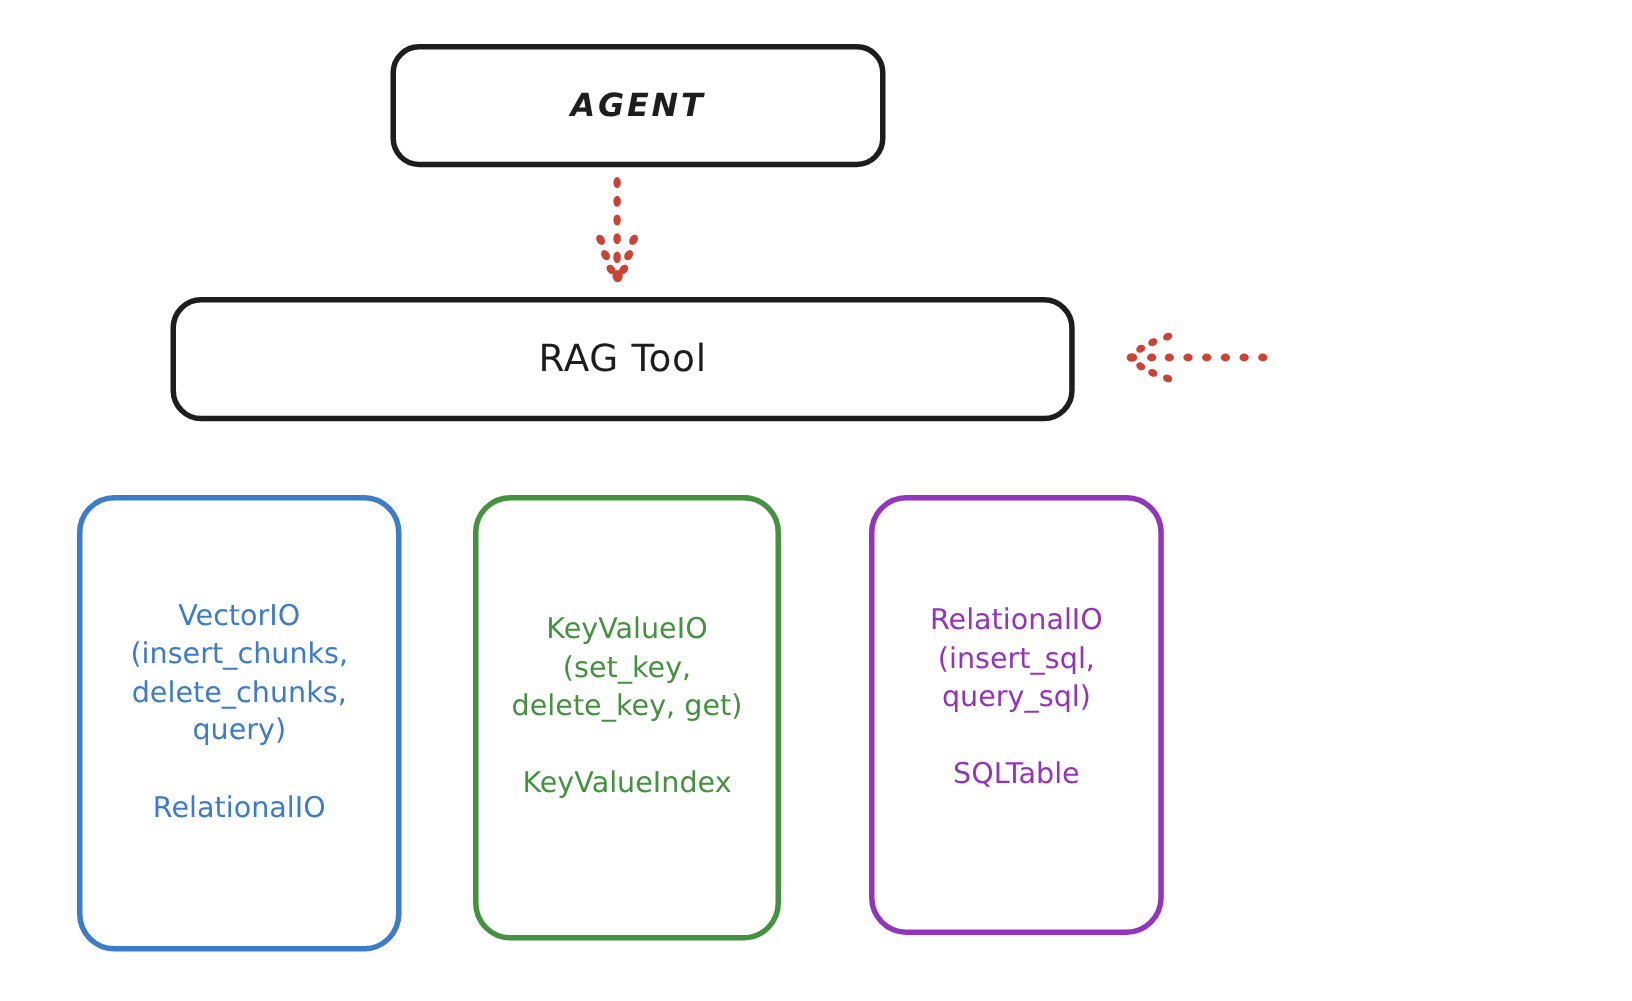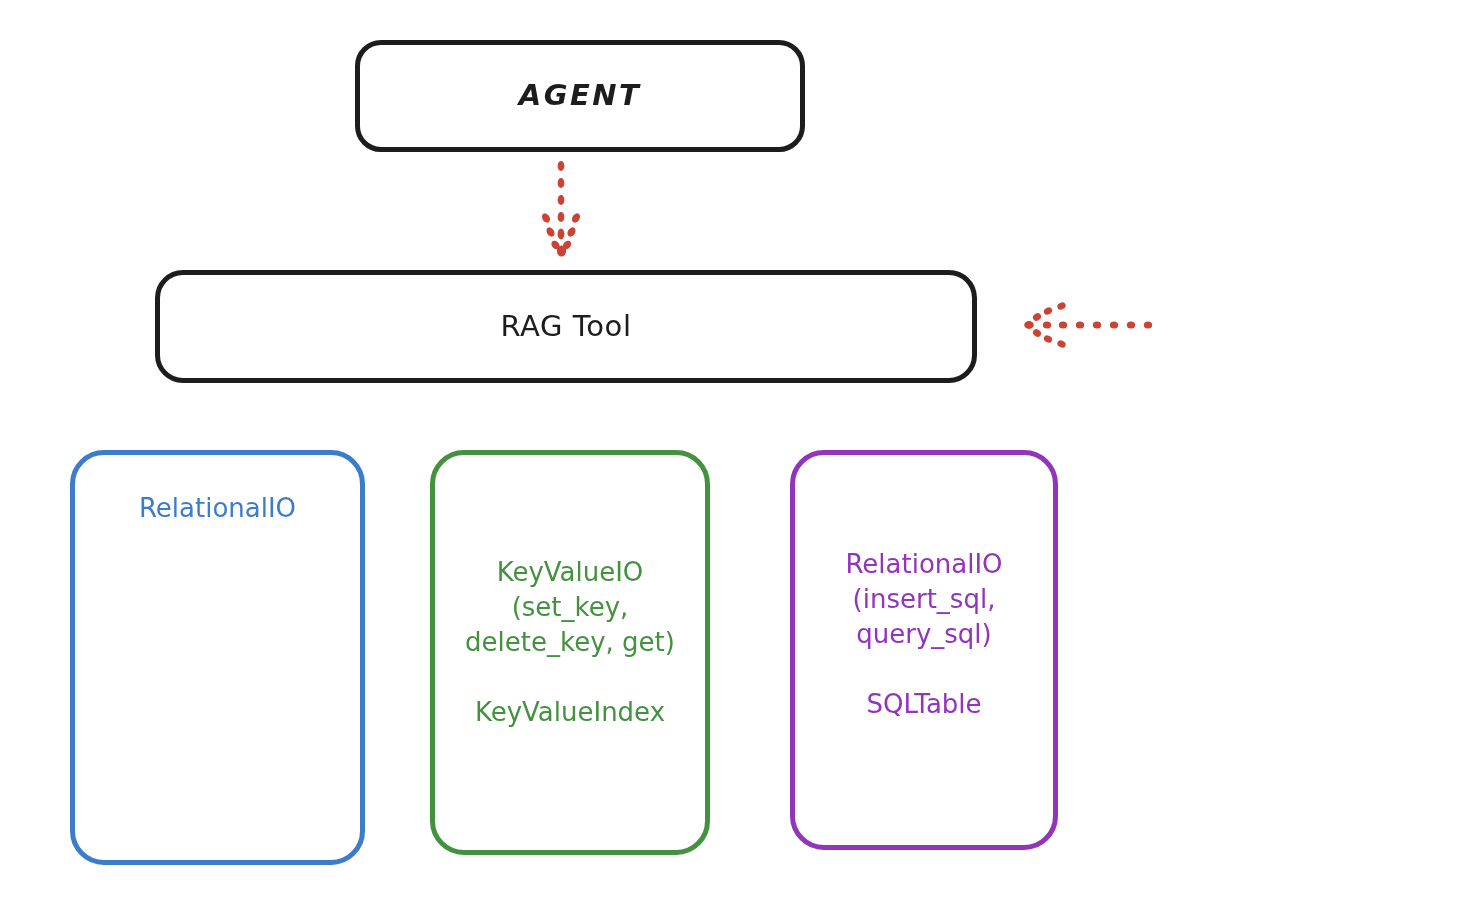--- a/index.html
+++ b/index.html
@@ -59,21 +59,21 @@
     left: 155px;
     top: 270px;
     width: 822px;
     height: 113px;
     border: 5px solid #1d1d1d;
     border-radius: 28px;
   }
   #rag-tool-box .node-label {
     font-family: "DejaVu Sans", sans-serif;
     font-weight: 400;
-    font-size: 29px;
+    font-size: 34px;
     letter-spacing: 0.6px;
     color: #1d1d1d;
   }
 
   
   .store-box {
     border-width: 5px;
     border-style: solid;
     border-radius: 34px;
     justify-content: flex-start;
@@ -204,20 +204,24 @@
       <ellipse cx="41.5" cy="10" rx="4.3" ry="3.4" transform="rotate(-26 41.5 10)"></ellipse>
       <ellipse cx="17" cy="21" rx="4.3" ry="3.4" transform="rotate(-32 17 21)"></ellipse>
       <ellipse cx="28" cy="43" rx="4.3" ry="3.4" transform="rotate(26 28 43)"></ellipse>
       <ellipse cx="41.5" cy="48" rx="4.3" ry="3.4" transform="rotate(26 41.5 48)"></ellipse>
       <ellipse cx="17" cy="37" rx="4.3" ry="3.4" transform="rotate(32 17 37)"></ellipse>
     </g>
   </svg>
 
 
   <div class="node store-box" id="vector-box">
+    <div class="io-label">VectorIO
+(insert_chunks,
+delete_chunks,
+query)</div>
     <div class="index-label">RelationalIO</div>
   </div>
 
   <div class="node store-box" id="keyvalue-box">
     <div class="io-label">KeyValueIO
 (set_key,
 delete_key, get)</div>
     <div class="index-label">KeyValueIndex</div>
   </div>
 

